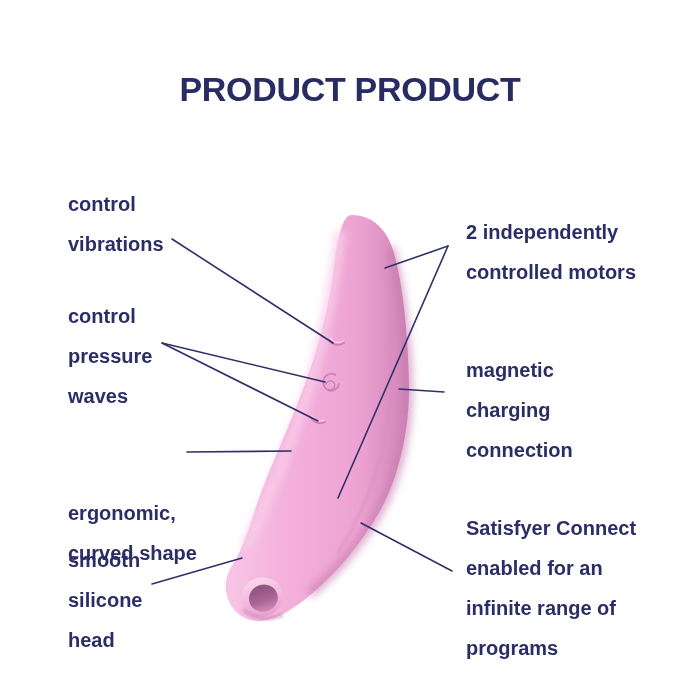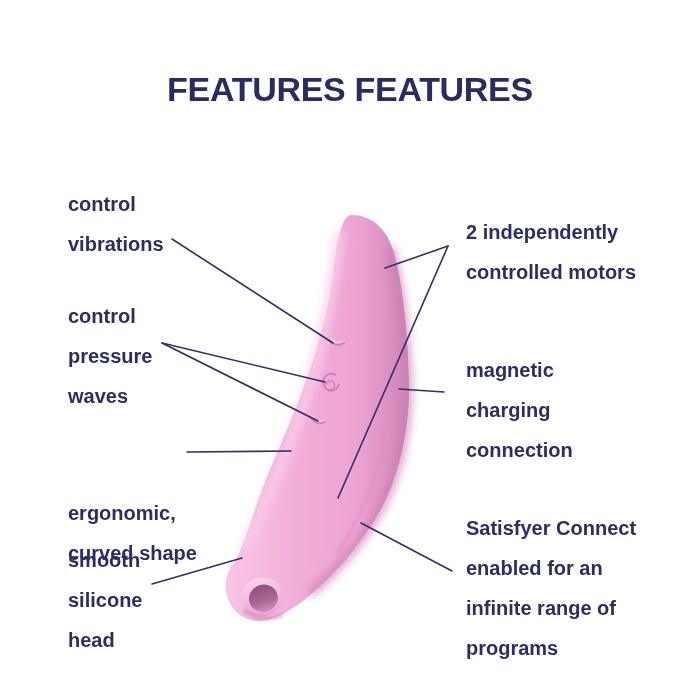--- a/index.html
+++ b/index.html
@@ -48,21 +48,21 @@
     position: absolute;
     left: 0;
     top: 0;
   }
 </style>
 </head>
 <body>
 
 <div class="stage">
 
-  <div class="page-title">FEATURES FEATURES</div>
+  <div class="page-title">PRODUCT PRODUCT</div>
 
   <svg class="art" width="700" height="700" viewBox="0 0 700 700">
     <defs>
       <linearGradient id="bodyGrad" x1="0" y1="0" x2="1" y2="0">
         <stop offset="0" stop-color="#f8c5e6"></stop>
         <stop offset="0.35" stop-color="#f3b0da"></stop>
         <stop offset="0.72" stop-color="#eda3d2"></stop>
         <stop offset="1" stop-color="#cf84b8"></stop>
       </linearGradient>
       <linearGradient id="rimGrad" x1="0" y1="0" x2="0" y2="1">

